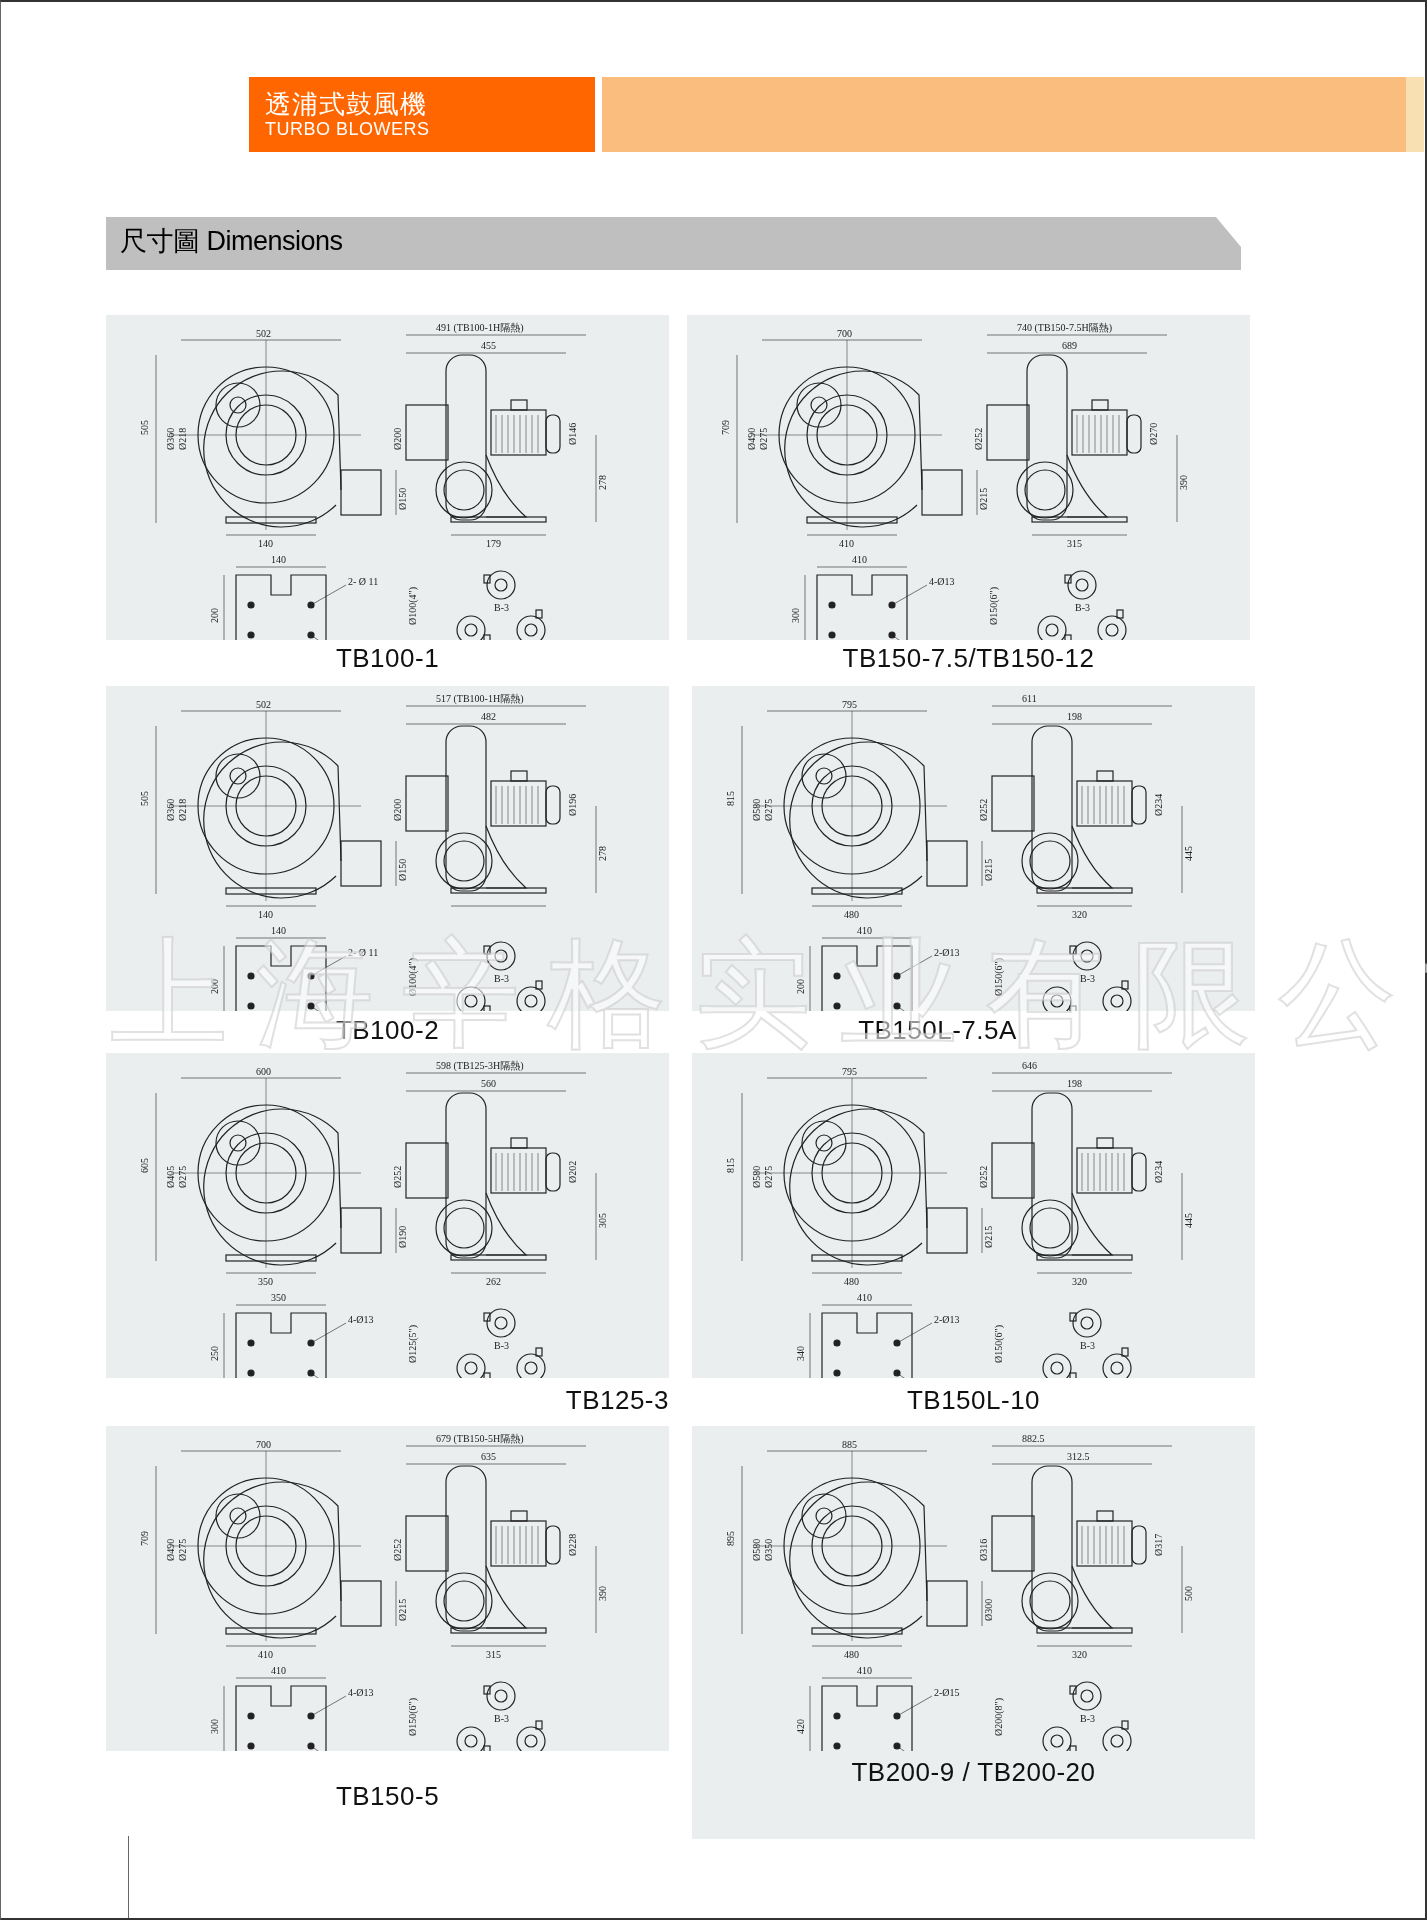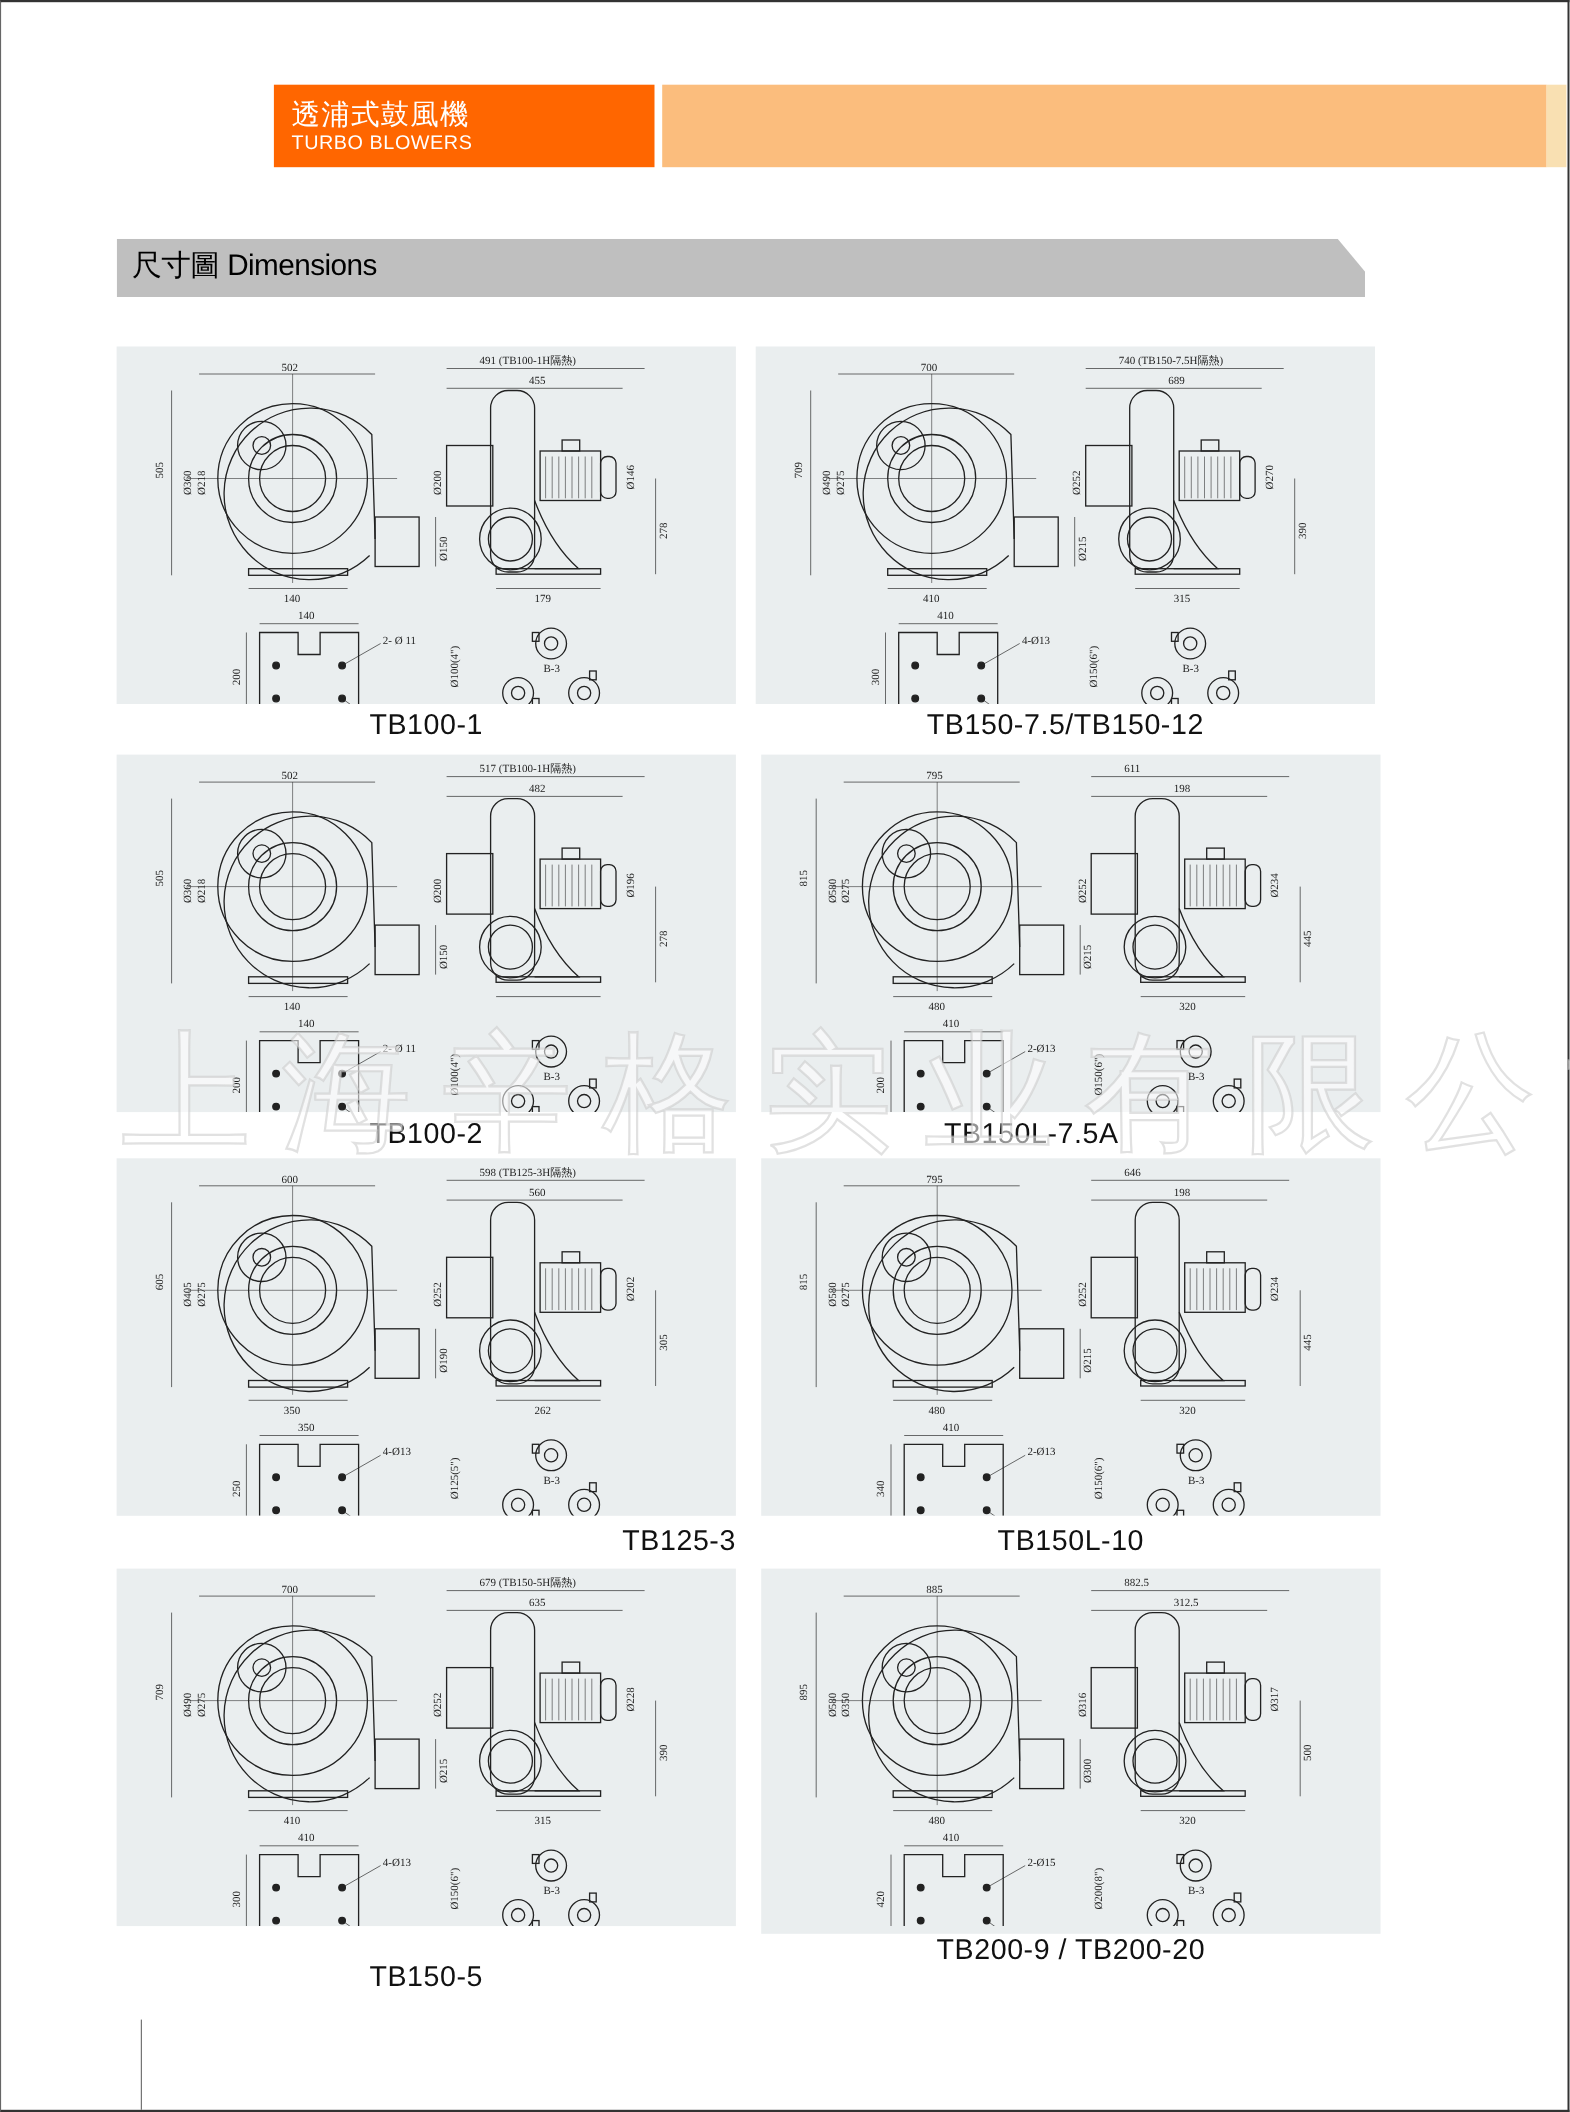--- a/index.html
+++ b/index.html
@@ -8,21 +8,21 @@
   .frame { position:absolute; left:0; top:0; width:1424px; height:1916px;
            border-top:2px solid #333; border-right:2px solid #333; border-bottom:3px solid #333; border-left:1px solid #666; }
   .hdr-orange { position:absolute; left:249px; top:77px; width:346px; height:75px; background:#ff6600; }
   .hdr-title-zh { position:absolute; left:16px; top:10px; color:#fff; font-size:26px; letter-spacing:1px; }
   .hdr-title-en { position:absolute; left:16px; top:42px; color:#fff; font-size:18px; letter-spacing:0.5px; }
   .hdr-peach { position:absolute; left:602px; top:77px; width:804px; height:75px; background:#fbbd7d; }
   .hdr-cream { position:absolute; left:1406px; top:77px; width:18px; height:75px; background:#f9e0b2; }
   .section-bar { position:absolute; left:106px; top:217px; width:1135px; height:53px; background:#bfbfbf;
                  clip-path:polygon(0 0, 1110px 0, 100% 30px, 100% 100%, 0 100%); }
   .section-title { position:absolute; left:14px; top:6px; font-size:27px; color:#000; letter-spacing:-0.5px;text-align:center; }
-  .panel { position:absolute; background:#eaeeef; overflow:hidden;text-decoration:underline; }
+  .panel { position:absolute; background:#eaeeef; overflow:hidden; }
   .caption { position:absolute; font-size:26px; color:#111; text-align:center; letter-spacing:0.5px; }
   .panel svg { position:absolute; left:0; top:0; }
   .dim { font-family:"Liberation Serif", serif; font-size:10px; fill:#222; }
   .watermark { position:absolute; left:110px; top:915px; width:1220px; font-family:"Liberation Serif", serif;
                font-size:118px; color:rgba(255,255,255,0.55); letter-spacing:28px; white-space:nowrap; pointer-events:none;
                -webkit-text-stroke:2px rgba(200,200,200,0.55); }
   .footer-line { position:absolute; left:128px; top:1836px; width:1px; height:82px; background:#666; }
 </style>
 </head>
 <body>
@@ -671,21 +671,21 @@
     <text x="112" y="308" transform="rotate(-90 112 308)">300</text>
     <text x="242" y="270">4-Ø13</text>
     <text x="242" y="348"></text>
     <text x="388" y="296">B-3</text>
     <text x="356" y="340">B-1</text>
     <text x="416" y="340">B-2</text>
   </g>
 </svg>
     </div>
     <div class="caption" style="left: 106px; width: 563px; top: 1757px; margin-top: 24px;">TB150-5</div>
-    <div class="panel" style="left: 692px; top: 1426px; width: 563px; height: 332px;">
+    <div class="panel" style="left: 692px; top: 1426px; width: 563px; height: 413px;">
       <svg width="563" height="325" viewBox="0 0 563 325">
   <g stroke="#222" fill="none" stroke-width="1.2">
 
     <path d="M230 190 A78 78 0 1 1 232 80 L235 175"></path>
     <circle cx="160" cy="120" r="68"></circle>
     <circle cx="160" cy="120" r="40"></circle>
     <circle cx="160" cy="120" r="30"></circle>
     <circle cx="132" cy="90" r="22"></circle>
     <circle cx="132" cy="90" r="8"></circle>
     <rect x="235" y="155" width="40" height="45"></rect>

